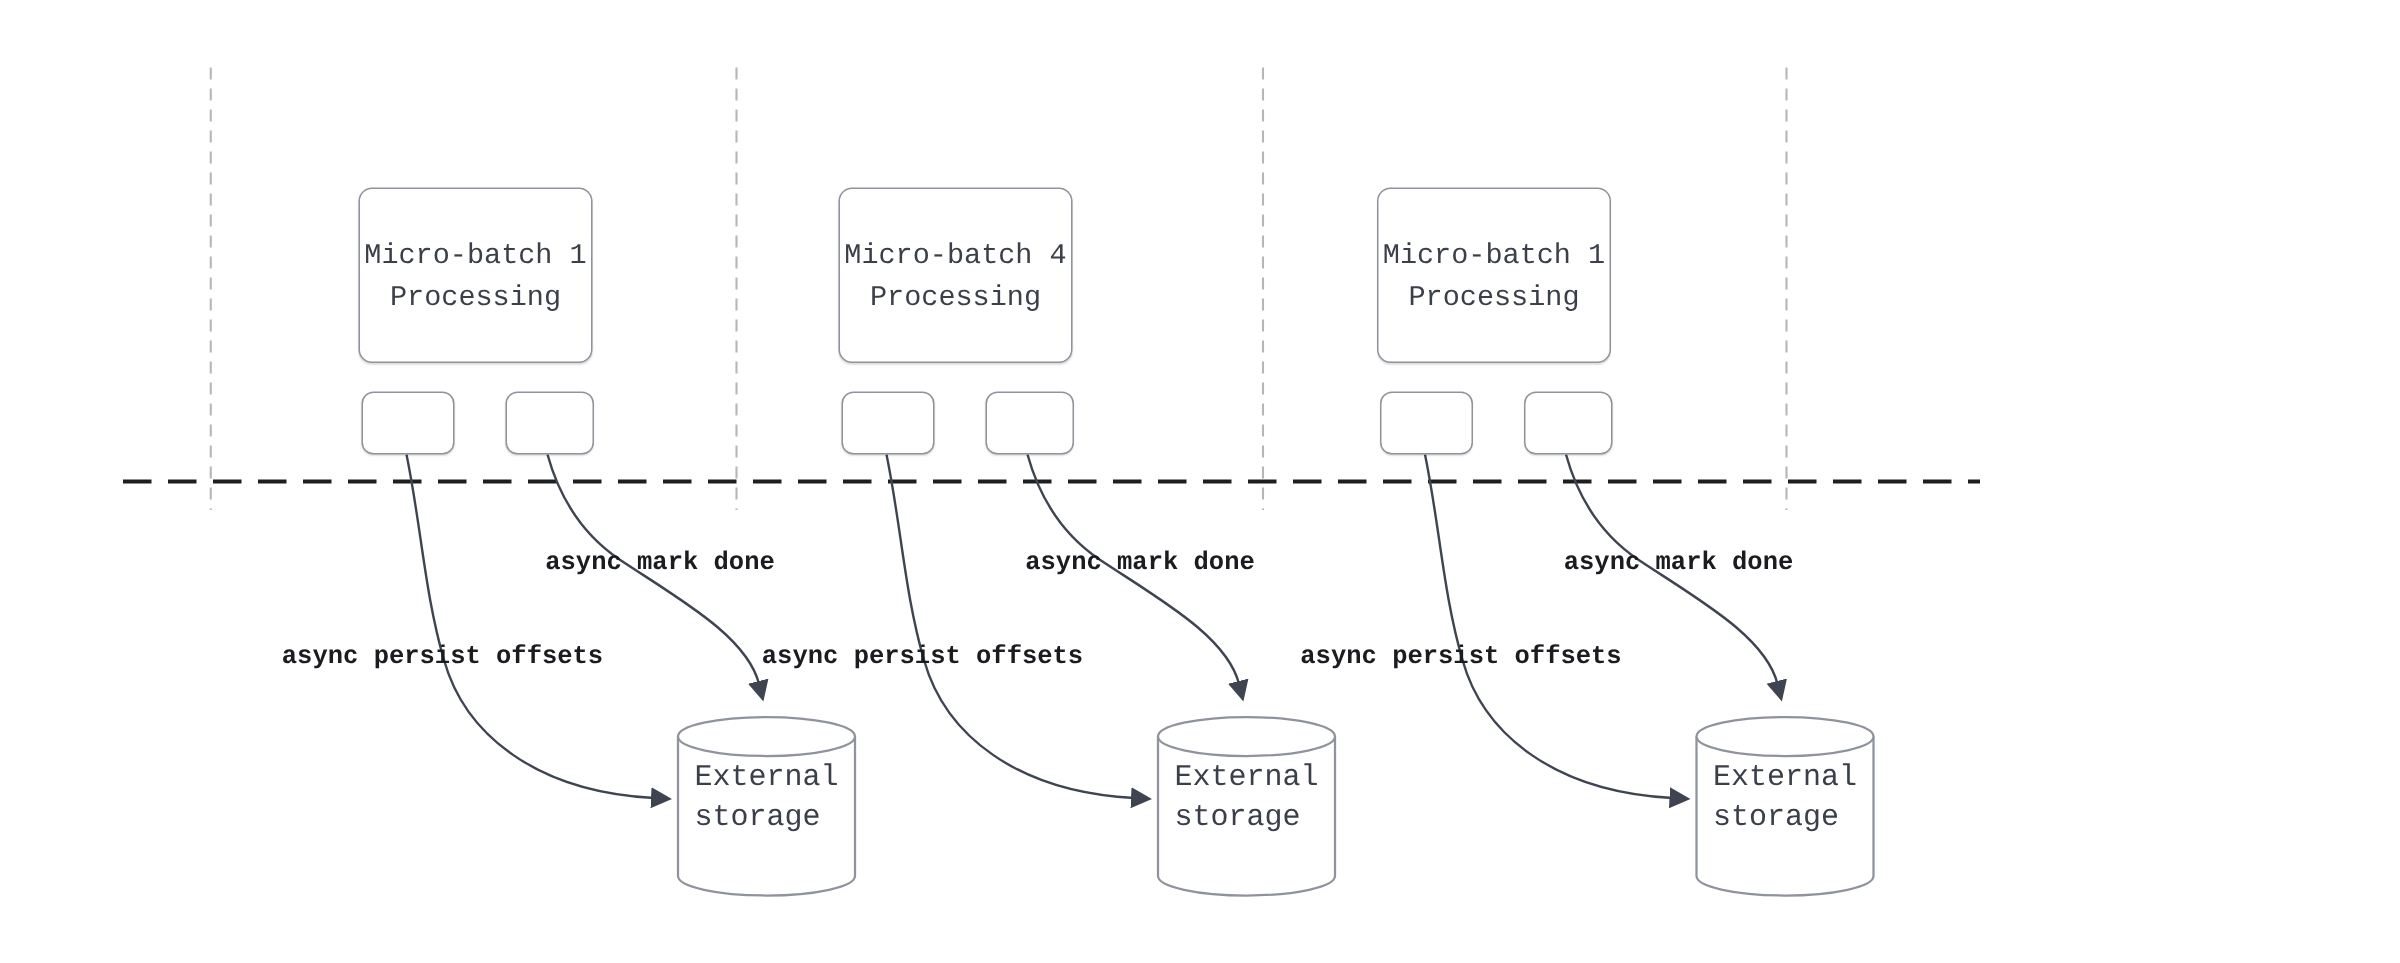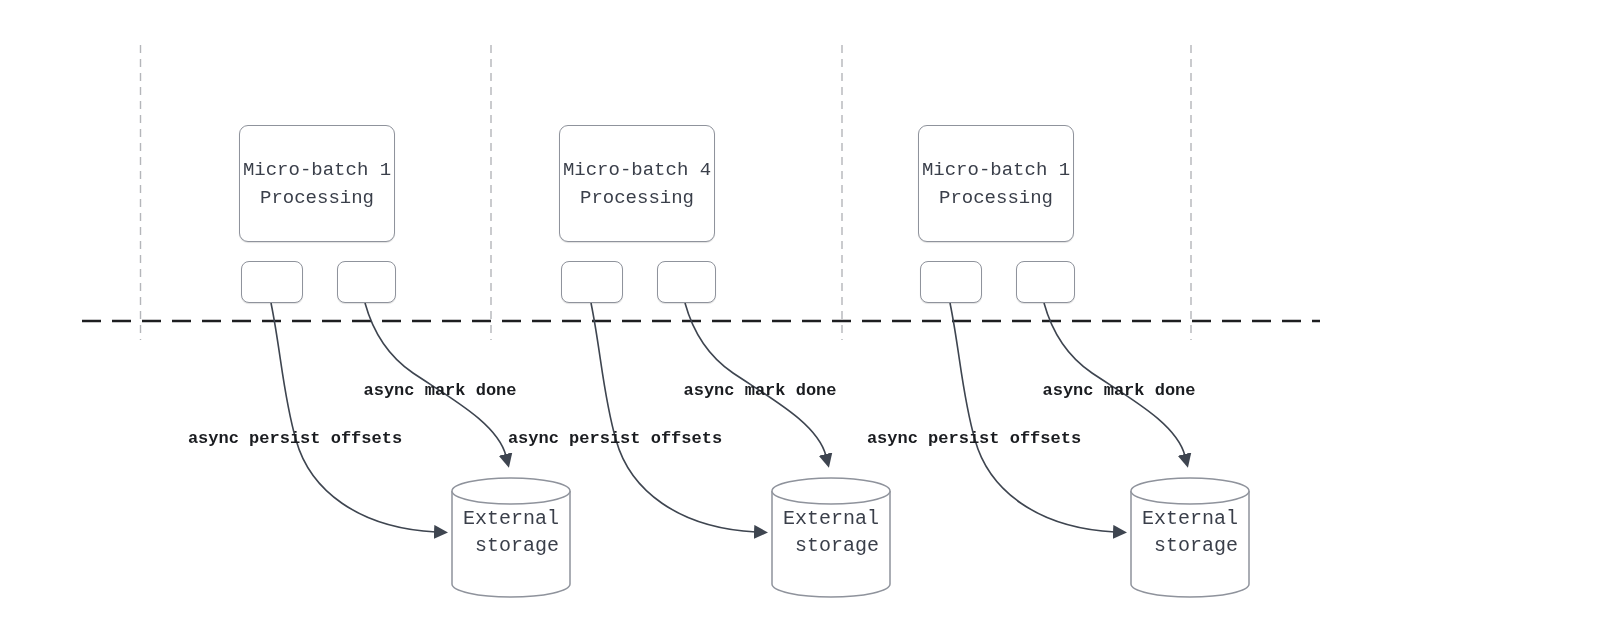--- a/index.html
+++ b/index.html
@@ -80,28 +80,28 @@
   .flow-label {
     position: absolute;
     white-space: nowrap;
     font-weight: 700;
     font-size: 17px;
     color: var(--bold-label-text, #1a1c20);
     transform: translateX(-50%);
     z-index: 2;
   }
   .persist-label { left: calc(var(--ox) + 56px); top: 429px; }
-  .mark-label    { left: calc(var(--ox) + 201px); top: 381px; }
+  .mark-label    { left: calc(var(--ox) + 201px); top: 366px; }
 
   .storage-label {
     position: absolute;
     left: calc(var(--ox) + 272px);
     top: 505px;
     transform: translateX(-50%);
-    text-align: right;
+    text-align: left;
     font-size: 20px;
     line-height: 27px;
     color: var(--box-text, #3a3f4a);
     z-index: 2;
   }
 
   .time-label {
     position: absolute;
     left: 1386px;
     top: 259px;

